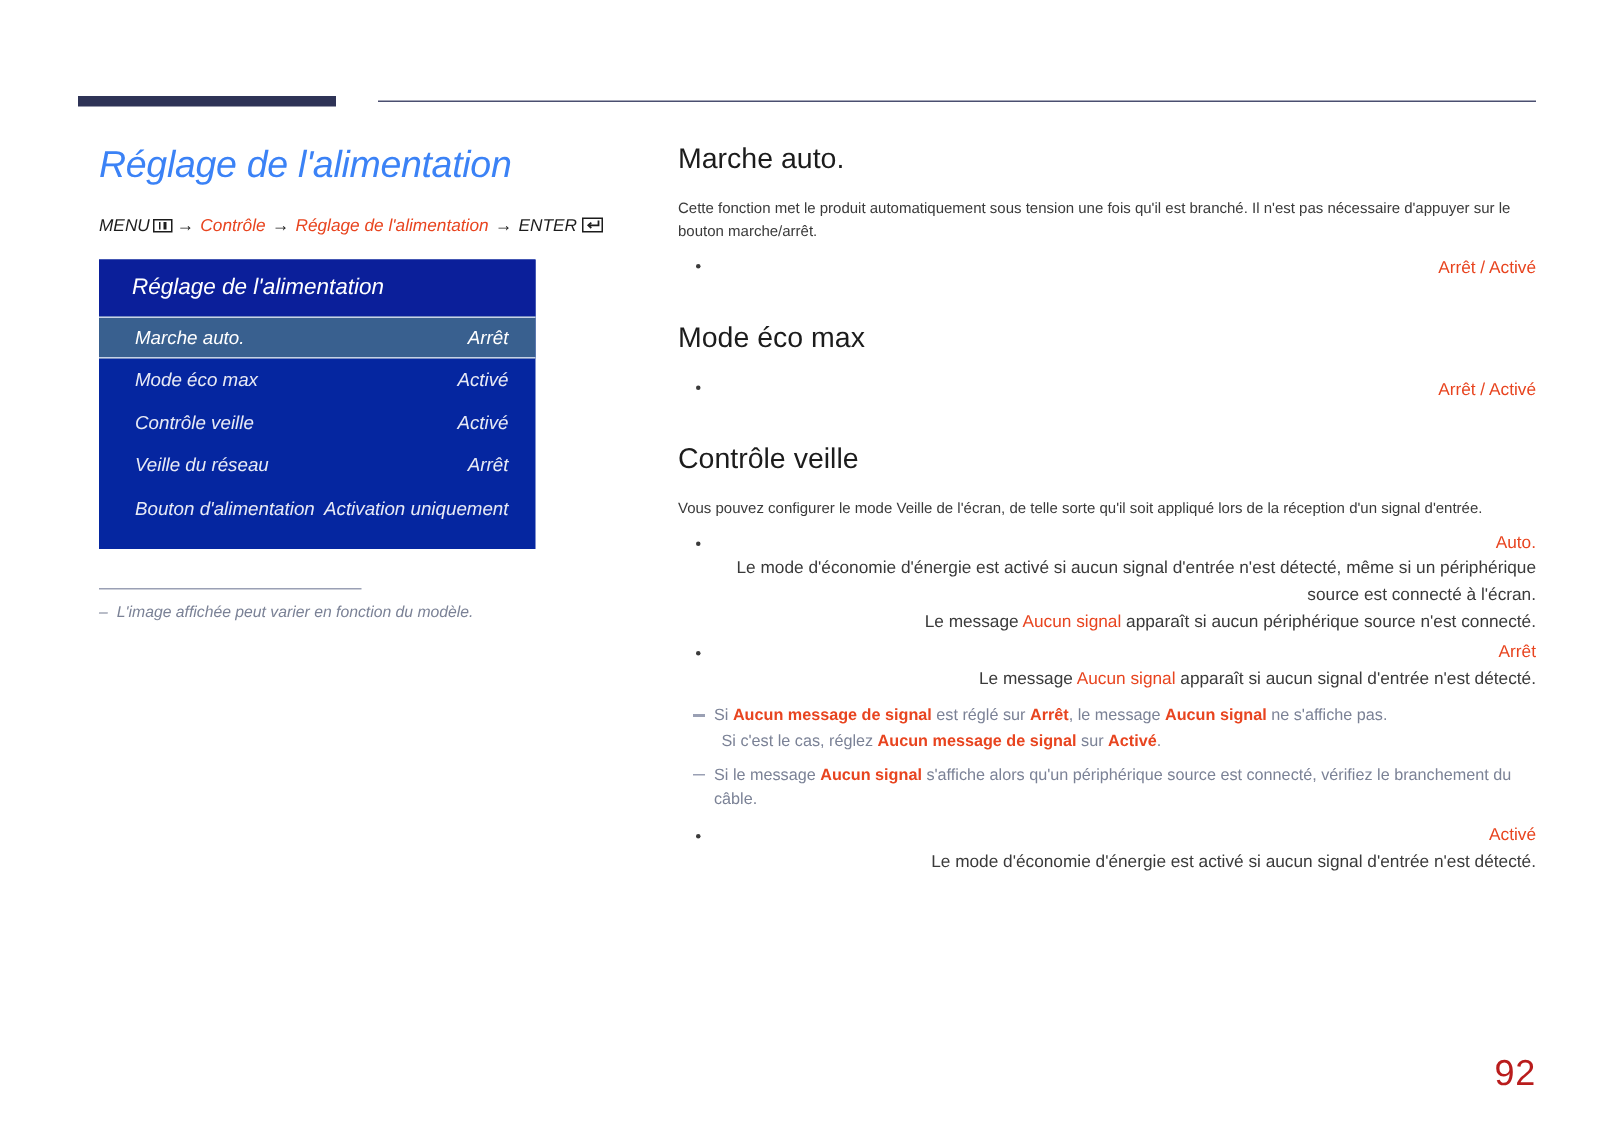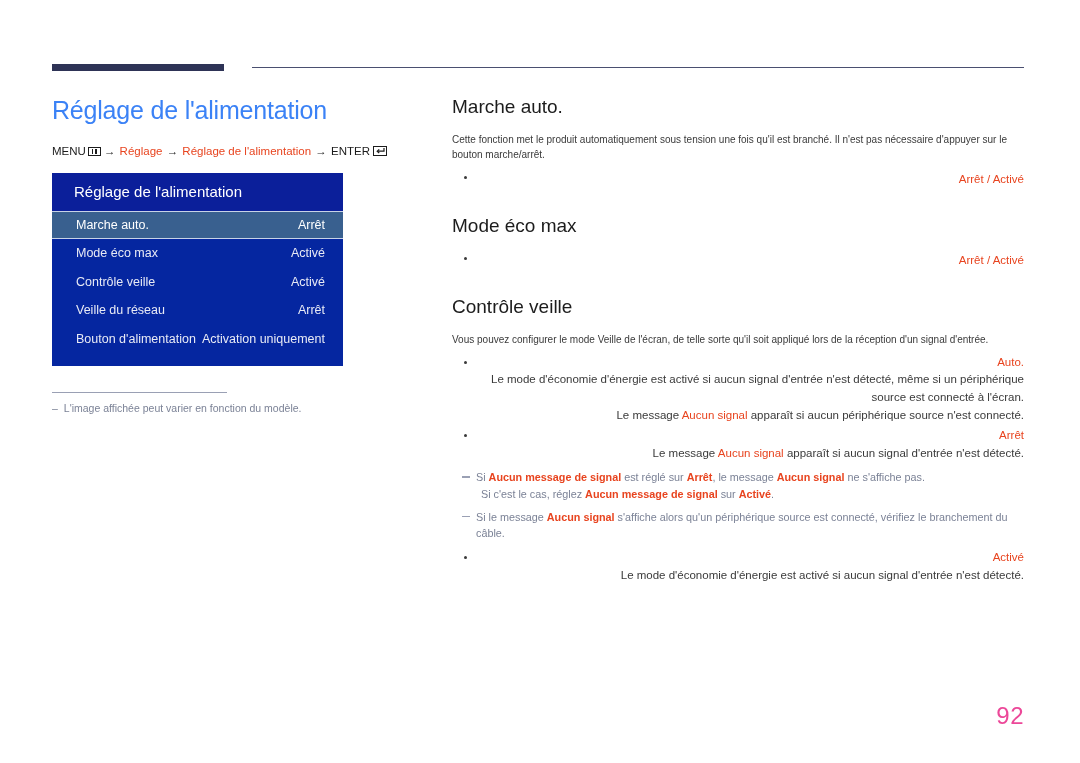--- a/index.html
+++ b/index.html
@@ -44,23 +44,24 @@
   
   .page {
     position: absolute;
     left: 0;
     top: 0;
     width: 1080px;
     height: 763px;
   }
   .col-left {
     position: absolute;
-    left: 52px;
+    left: 66px;
     top: 96px;
     width: 360px;
+    font-style: italic;
   }
   .col-right {
     position: absolute;
     left: 452px;
     top: 96px;
     width: 572px;
   }
 
   
   .page-title {
@@ -242,40 +243,40 @@
   }
   ul.subnotes .sn-accent { color: #e8441f; font-weight: bold; }
   .sn-line2 { display: block; padding-left: 5px; }
 
   
   .page-number {
     position: absolute;
     right: 56px;
     bottom: 33px;
     font-size: 24px;
-    color: #ec4899;
+    color: #b91c1c;
     letter-spacing: 0.5px;
   }
 </style>
 </head>
 <body>
 
 <div class="page">
 
   <div class="top-rules">
     <div class="rule-thick"></div>
     <div class="rule-thin"></div>
   </div>
 
   <div class="col-left">
 
     <h1 class="page-title">Réglage de l'alimentation</h1>
 
     <div class="breadcrumb">
-      <span>MENU</span><span class="icon-menu"></span><span class="arrow">→</span> <span class="bc-accent">Réglage</span> <span class="arrow">→</span> <span class="bc-accent">Réglage de l'alimentation</span> <span class="arrow">→</span> <span>ENTER</span><span class="icon-enter"><svg width="11" height="8" viewBox="0 0 11 8">
+      <span>MENU</span><span class="icon-menu"></span><span class="arrow">→</span> <span class="bc-accent">Contrôle</span> <span class="arrow">→</span> <span class="bc-accent">Réglage de l'alimentation</span> <span class="arrow">→</span> <span>ENTER</span><span class="icon-enter"><svg width="11" height="8" viewBox="0 0 11 8">
             <path d="M9 1 V4.2 H3" stroke="#1c1c1c" stroke-width="1.2" fill="none"></path>
             <path d="M4.2 2.4 L2.2 4.2 L4.2 6" stroke="#1c1c1c" stroke-width="1.2" fill="none"></path>
           </svg></span>
     </div>
 
     <div class="osd">
       <div class="osd-header">Réglage de l'alimentation</div>
 
       <div class="osd-row selected">
         <span class="osd-label">Marche auto.</span>

